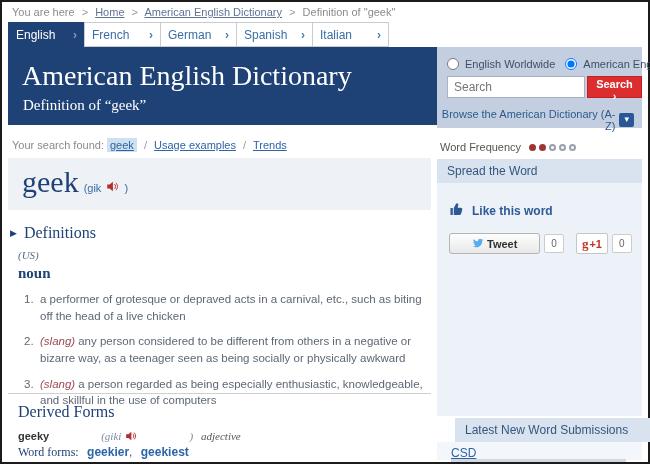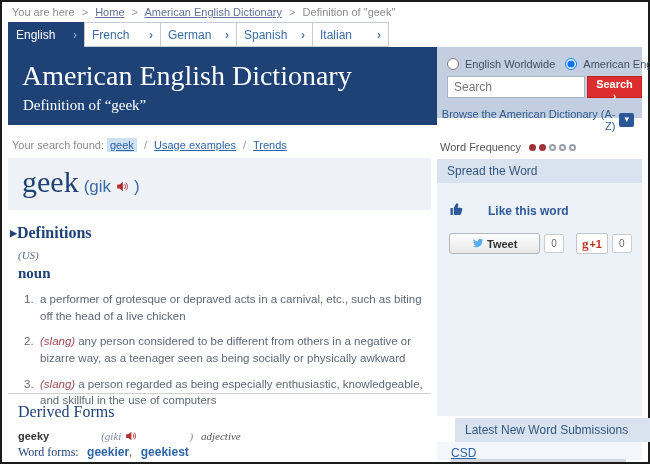--- a/index.html
+++ b/index.html
@@ -22,21 +22,21 @@
   .tab .chev::after{content:"›";}
   .tab.active{background:#1e4176;border-color:#1e4176;color:#fff;}
   .tab.active .chev{color:#7b9cc6;}
 
   
   .header{position:absolute;top:45px;left:6px;width:429px;height:78px;background:#1e4176;color:#fff;}
   .header .title{font-family:"Liberation Serif",serif;font-weight:normal;font-size:28px;margin:13px 0 0 14px;}
   .header .subtitle{font-family:"Liberation Serif",serif;font-size:15px;margin:5px 12px 0 15px;}
 
   
-  .rpanel{position:absolute;top:45px;left:435px;width:205px;height:71px;background:#c3cfe0;box-sizing:border-box;}
+  .rpanel{position:absolute;top:45px;left:435px;width:205px;height:81px;background:#c3cfe0;box-sizing:border-box;}
   .radio-row{margin:11px 0 0 10px;font-size:11px;color:#3f4f66;display:flex;align-items:center;gap:4px;white-space:nowrap;}
   .radio-row input{width:12px;height:12px;margin:0 2px 0 6px;}
   .radio-row input:first-child{margin-left:0;}
   .search-row{margin:6px 0 0 10px;display:flex;align-items:center;}
   .search-input{width:124px;height:20px;border:1px solid #a9b2c0;font-size:12px;color:#444;padding:0 6px;font-family:"Liberation Sans",sans-serif;}
   .search-btn{width:56px;height:22px;margin-left:2px;background:#dc2e2e;border:1px solid #c02020;color:#fff;
               font-size:11px;font-weight:bold;cursor:pointer;font-family:"Liberation Sans",sans-serif;}
   .search-btn::after{content:" ›";}
   .browse-row{margin:10px 8px 0 0;text-align:right;font-size:11px;color:#2d5a8e;display:flex;justify-content:flex-end;align-items:center;gap:4px;}
   .dd-box{display:inline-block;width:15px;height:14px;background:#2b5797;color:#fff;border-radius:2px;
@@ -46,25 +46,25 @@
   
   .search-found{position:absolute;top:137px;left:10px;font-size:11px;color:#8a8a8a;white-space:nowrap;}
   .search-found a{color:#2d64a8;text-decoration:underline;cursor:pointer;}
   .hl{background:#cfe0f0;padding:1px 3px;}
   .sf-sep{color:#9a9a9a;margin:0 4px;}
 
   
   .headword-box{position:absolute;top:156px;left:6px;width:423px;height:52px;background:#eef1f5;}
   .hw-line{margin:7px 0 0 14px;display:flex;align-items:baseline;gap:5px;}
   .hw-word{font-family:"Liberation Serif",serif;font-size:30px;color:#1e4176;}
-  .hw-pron{font-size:17px;color:#3a6da5;}
+  .hw-pron{font-size:11px;color:#3a6da5;}
   .spk{position:relative;top:1px;}
 
   
-  .def-head{position:absolute;top:222px;left:8px;display:flex;align-items:center;color:#1e4176;cursor:pointer;font-weight:bold;}
+  .def-head{position:absolute;top:222px;left:8px;display:flex;align-items:center;gap:7px;color:#1e4176;cursor:pointer;}
   .tri{font-size:9px;color:#1e4176;}
   .tri::after{content:"▶";}
   .def-head .def-title{font-family:"Liberation Serif",serif;font-size:16px;}
   .region{position:absolute;top:247px;left:16px;font-family:"Liberation Serif",serif;font-style:italic;font-size:11px;color:#5b6b83;}
   .pos{position:absolute;top:263px;left:16px;font-family:"Liberation Serif",serif;font-weight:bold;font-size:15px;color:#1e4176;}
   .def-list{position:absolute;top:289px;left:22px;width:404px;}
   .def-item{display:flex;font-size:11.5px;color:#5d6774;line-height:1.45;margin-bottom:9px;}
   .def-num{width:16px;flex:none;}
   .slang{font-style:italic;color:#9c4a52;}
   .slang:not(:empty){margin-right:3px;}
@@ -82,21 +82,21 @@
   .wf-comma{color:#666;}
 
   
   .wf-row{position:absolute;top:139px;left:438px;font-size:11px;color:#555;display:flex;align-items:center;}
   .dots{display:flex;align-items:center;gap:3px;margin-left:8px;}
   .dot{width:7px;height:7px;border-radius:50%;border:2px solid #98a0ab;box-sizing:border-box;background:#fff;}
   .dot.f{border:none;background:#9e3436;width:7px;height:7px;}
 
   .spread{position:absolute;top:157px;left:435px;width:205px;height:257px;background:#edf2f8;}
   .band{height:24px;background:#d9e3ef;color:#33567e;font-size:12px;line-height:24px;padding-left:10px;}
-  .like-row{margin:18px 0 0 12px;display:flex;align-items:center;gap:23px;color:#2d5a96;font-weight:bold;font-size:12px;cursor:pointer;}
+  .like-row{margin:18px 0 0 12px;display:flex;align-items:center;gap:7px;color:#2d5a96;font-weight:bold;font-size:12px;cursor:pointer;}
   .social-row{margin:13px 0 0 12px;display:flex;align-items:center;gap:4px;}
   .tweet-btn{display:flex;align-items:center;gap:3px;border:1px solid #b5b5b5;border-radius:3px;
              background:linear-gradient(#fefefe,#e8e8e8);padding:0 22px;height:19px;font-size:11px;font-weight:bold;color:#333;cursor:pointer;}
   .count-box{border:1px solid #ccc;border-radius:2px;background:#fff;font-size:10px;color:#666;
              height:17px;line-height:17px;padding:0 6px;margin-right:8px;}
   .plus-btn{display:flex;align-items:center;border:1px solid #c6c6c6;border-radius:2px;background:#fff;
             padding:0 5px;height:19px;font-size:11px;font-weight:bold;cursor:pointer;}
   .g-glyph{color:#c23321;font-family:"Liberation Serif",serif;font-size:13px;margin-right:1px;}
   .plus-txt{color:#c23321;}
 

